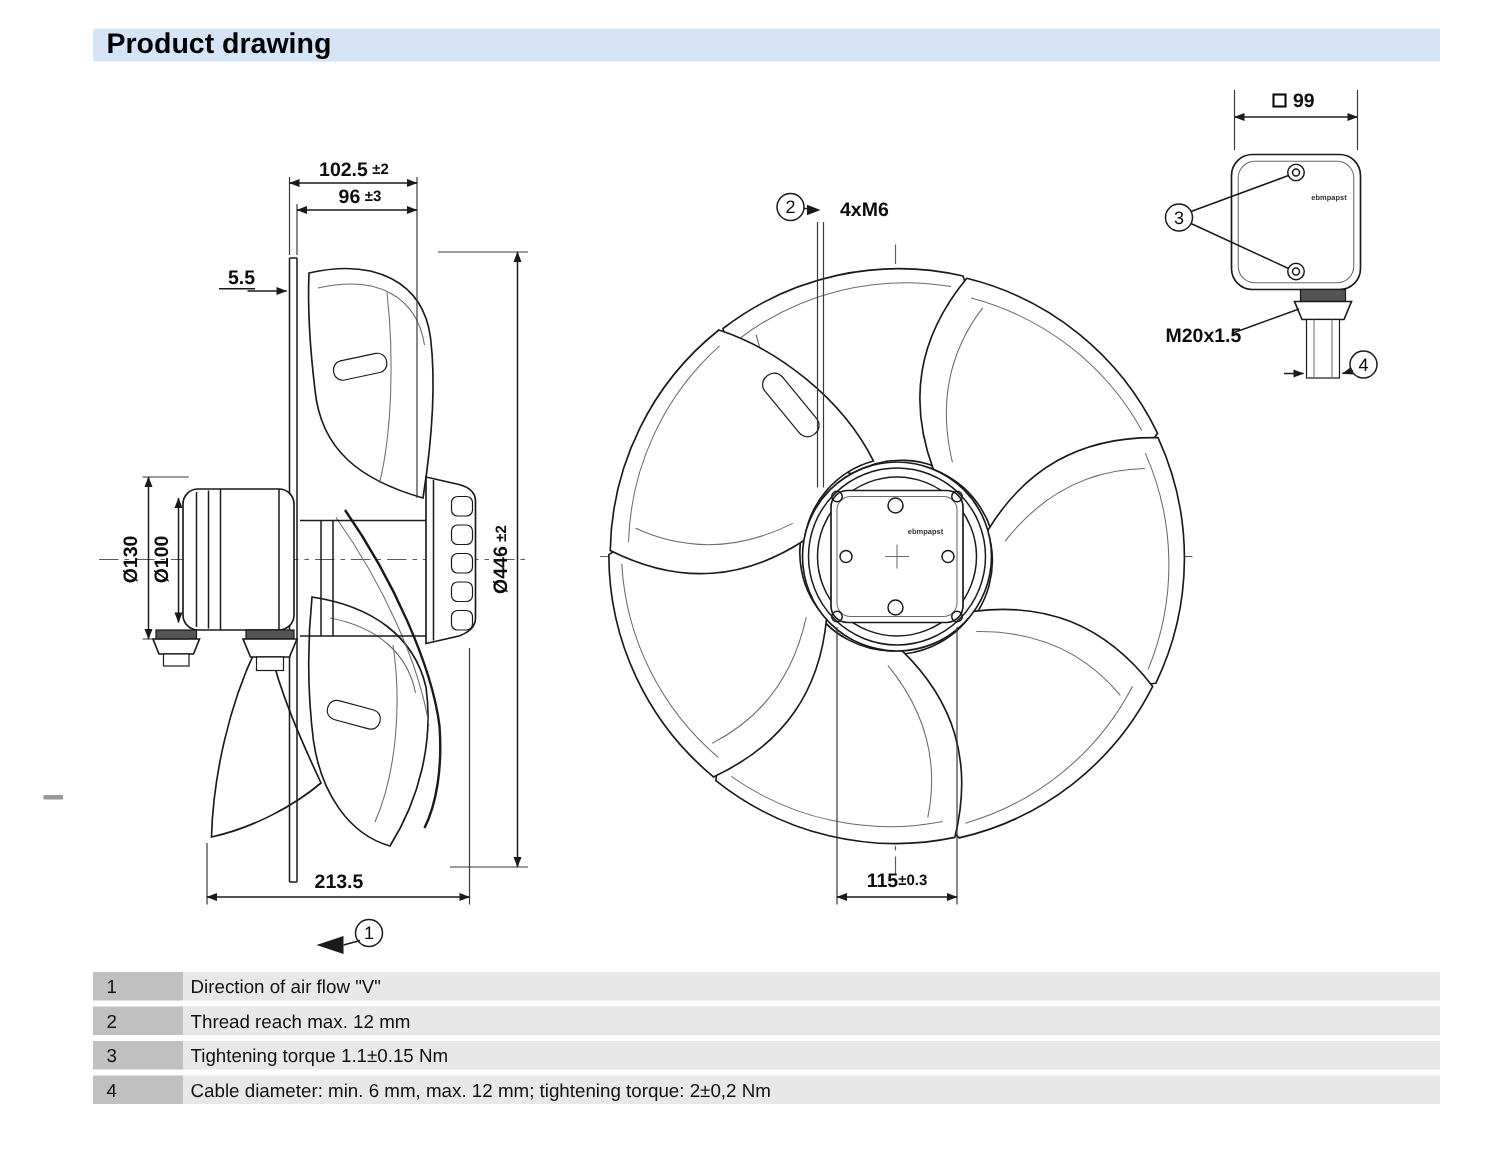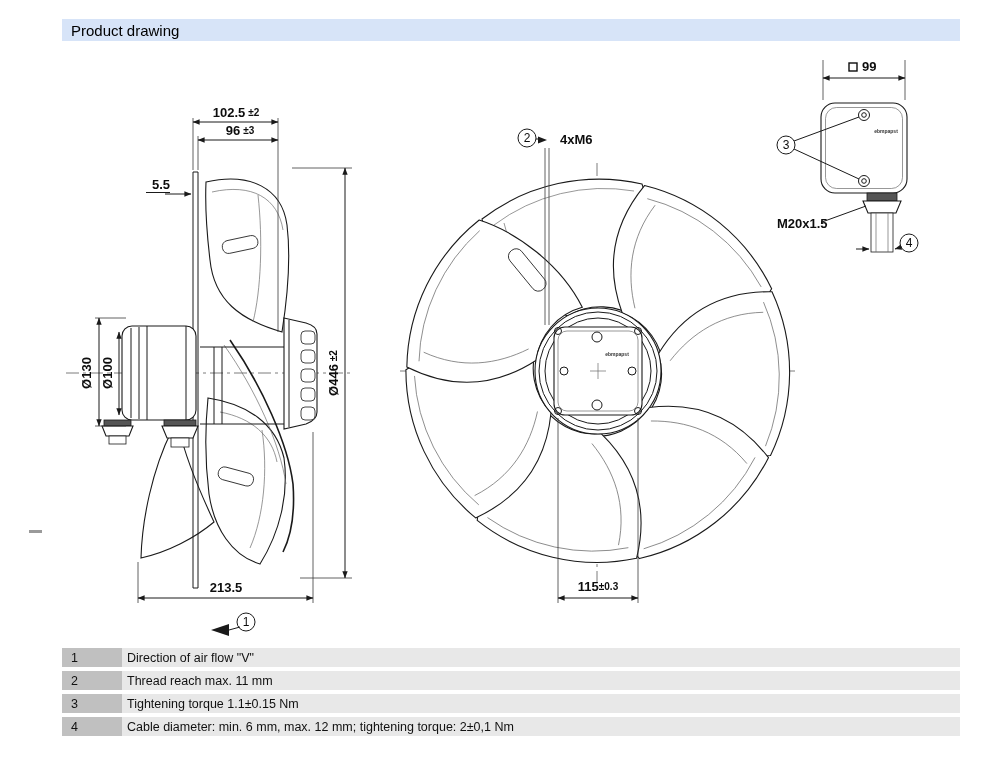--- a/index.html
+++ b/index.html
@@ -1,21 +1,21 @@
 <!DOCTYPE html>
 <html><head>
 <meta charset="utf-8">
 <style>
   html,body{margin:0;padding:0;background:#fff;}
   #page{position:relative;width:1000px;height:775px;background:#fff;
         font-family:"Liberation Sans",sans-serif;overflow:hidden;}
   
   #hdr{position:absolute;left:62px;top:19px;width:898px;height:22px;
        background:#d7e4f8;display:flex;align-items:center;}
-  #hdr span{font-size:15px;font-weight:normal;color:#000;padding-left:9px;}
+  #hdr span{font-size:19px;font-weight:bold;color:#000;padding-left:9px;}
   
   #margin-dash{position:absolute;left:29px;top:530px;width:13px;height:3px;background:#9a9a9a;}
   
   svg#drawing{position:absolute;left:0;top:0;}
   .ln{stroke:#1a1a1a;stroke-width:1;fill:none;}
   .ln2{stroke:#1a1a1a;stroke-width:1.6;fill:none;}
   .shape{stroke:#1a1a1a;stroke-width:1.1;fill:#fff;}
   .shapethin{stroke:#1a1a1a;stroke-width:0.8;fill:#fff;}
   .thin{stroke:#6b6b6b;stroke-width:0.7;fill:none;}
   .cl{stroke:#5c5c5c;stroke-width:0.8;fill:none;stroke-dasharray:13 4 3 4;}
@@ -283,25 +283,25 @@
     </g>
   </svg>
 
   <div id="legend">
     <div class="lrow">
       <div class="lnum">1</div>
       <div class="ltxt">Direction of air flow "V"</div>
     </div>
     <div class="lrow">
       <div class="lnum">2</div>
-      <div class="ltxt">Thread reach max. 11 mm</div>
+      <div class="ltxt">Thread reach max. 12 mm</div>
     </div>
     <div class="lrow">
       <div class="lnum">3</div>
       <div class="ltxt">Tightening torque 1.1±0.15 Nm</div>
     </div>
     <div class="lrow">
       <div class="lnum">4</div>
-      <div class="ltxt">Cable diameter: min. 6 mm, max. 12 mm; tightening torque: 2±0,1 Nm</div>
+      <div class="ltxt">Cable diameter: min. 6 mm, max. 12 mm; tightening torque: 2±0,2 Nm</div>
     </div>
   </div>
 
 </div>
 
 </body></html>

